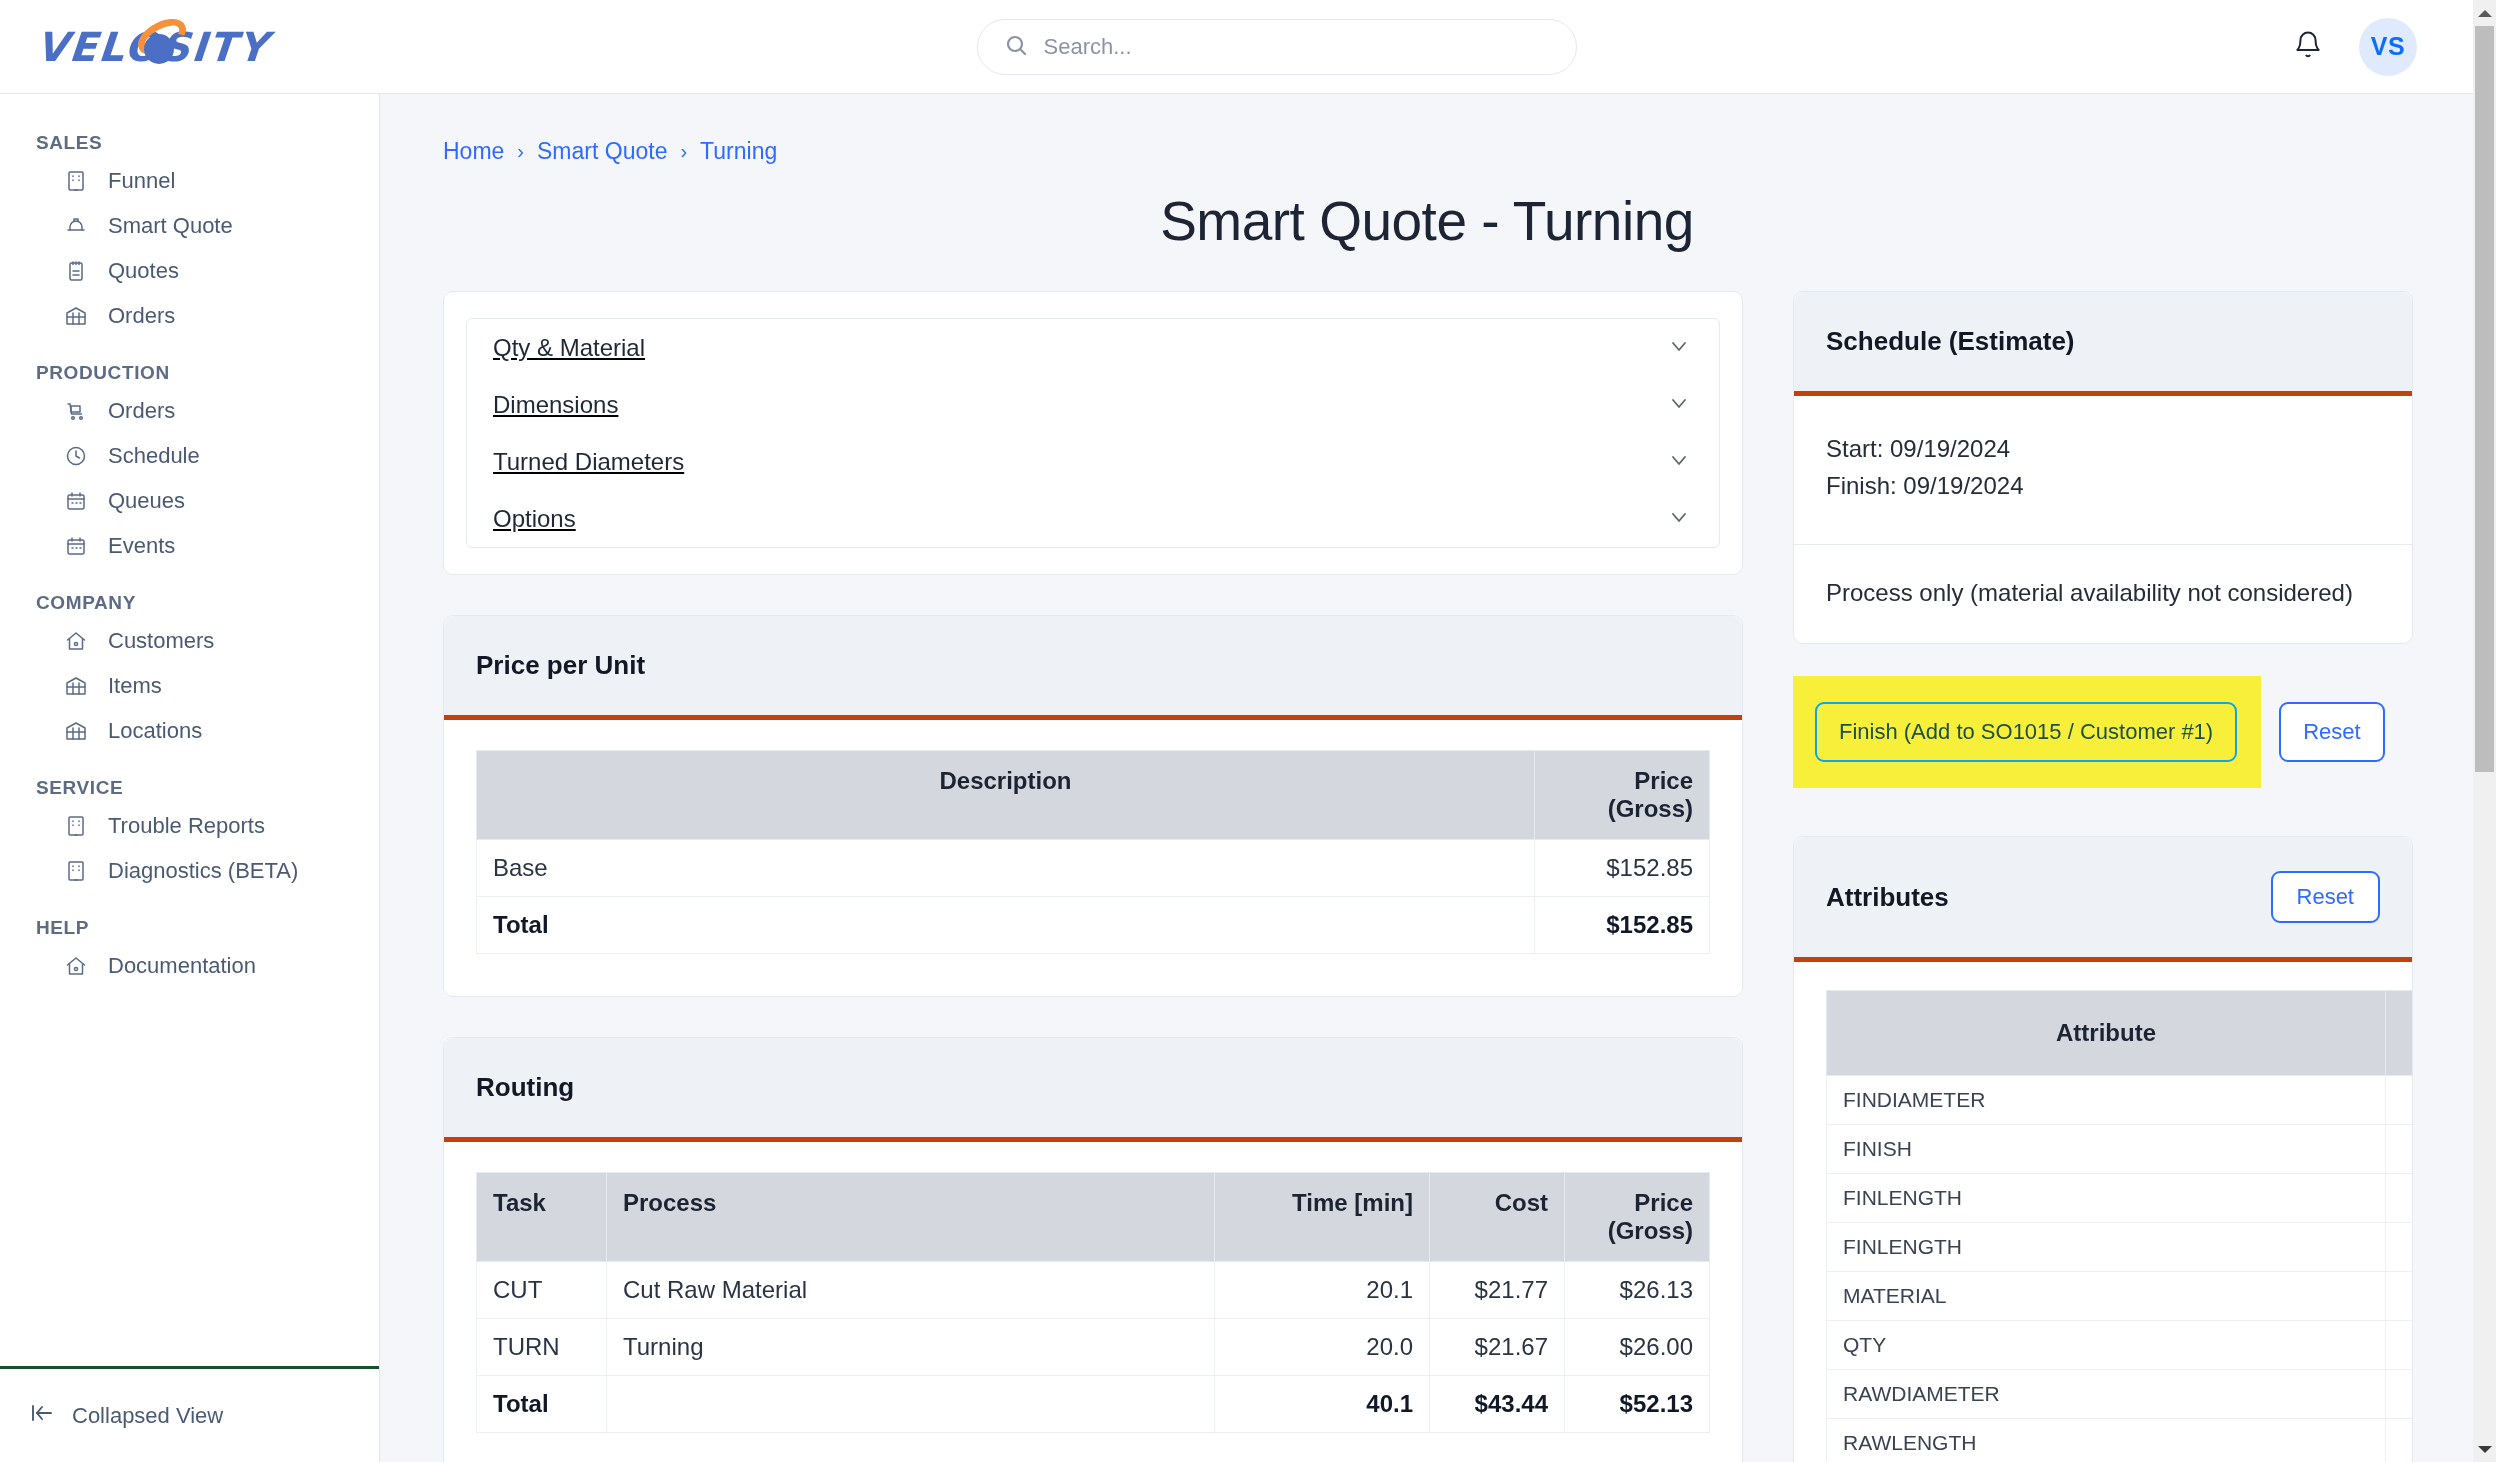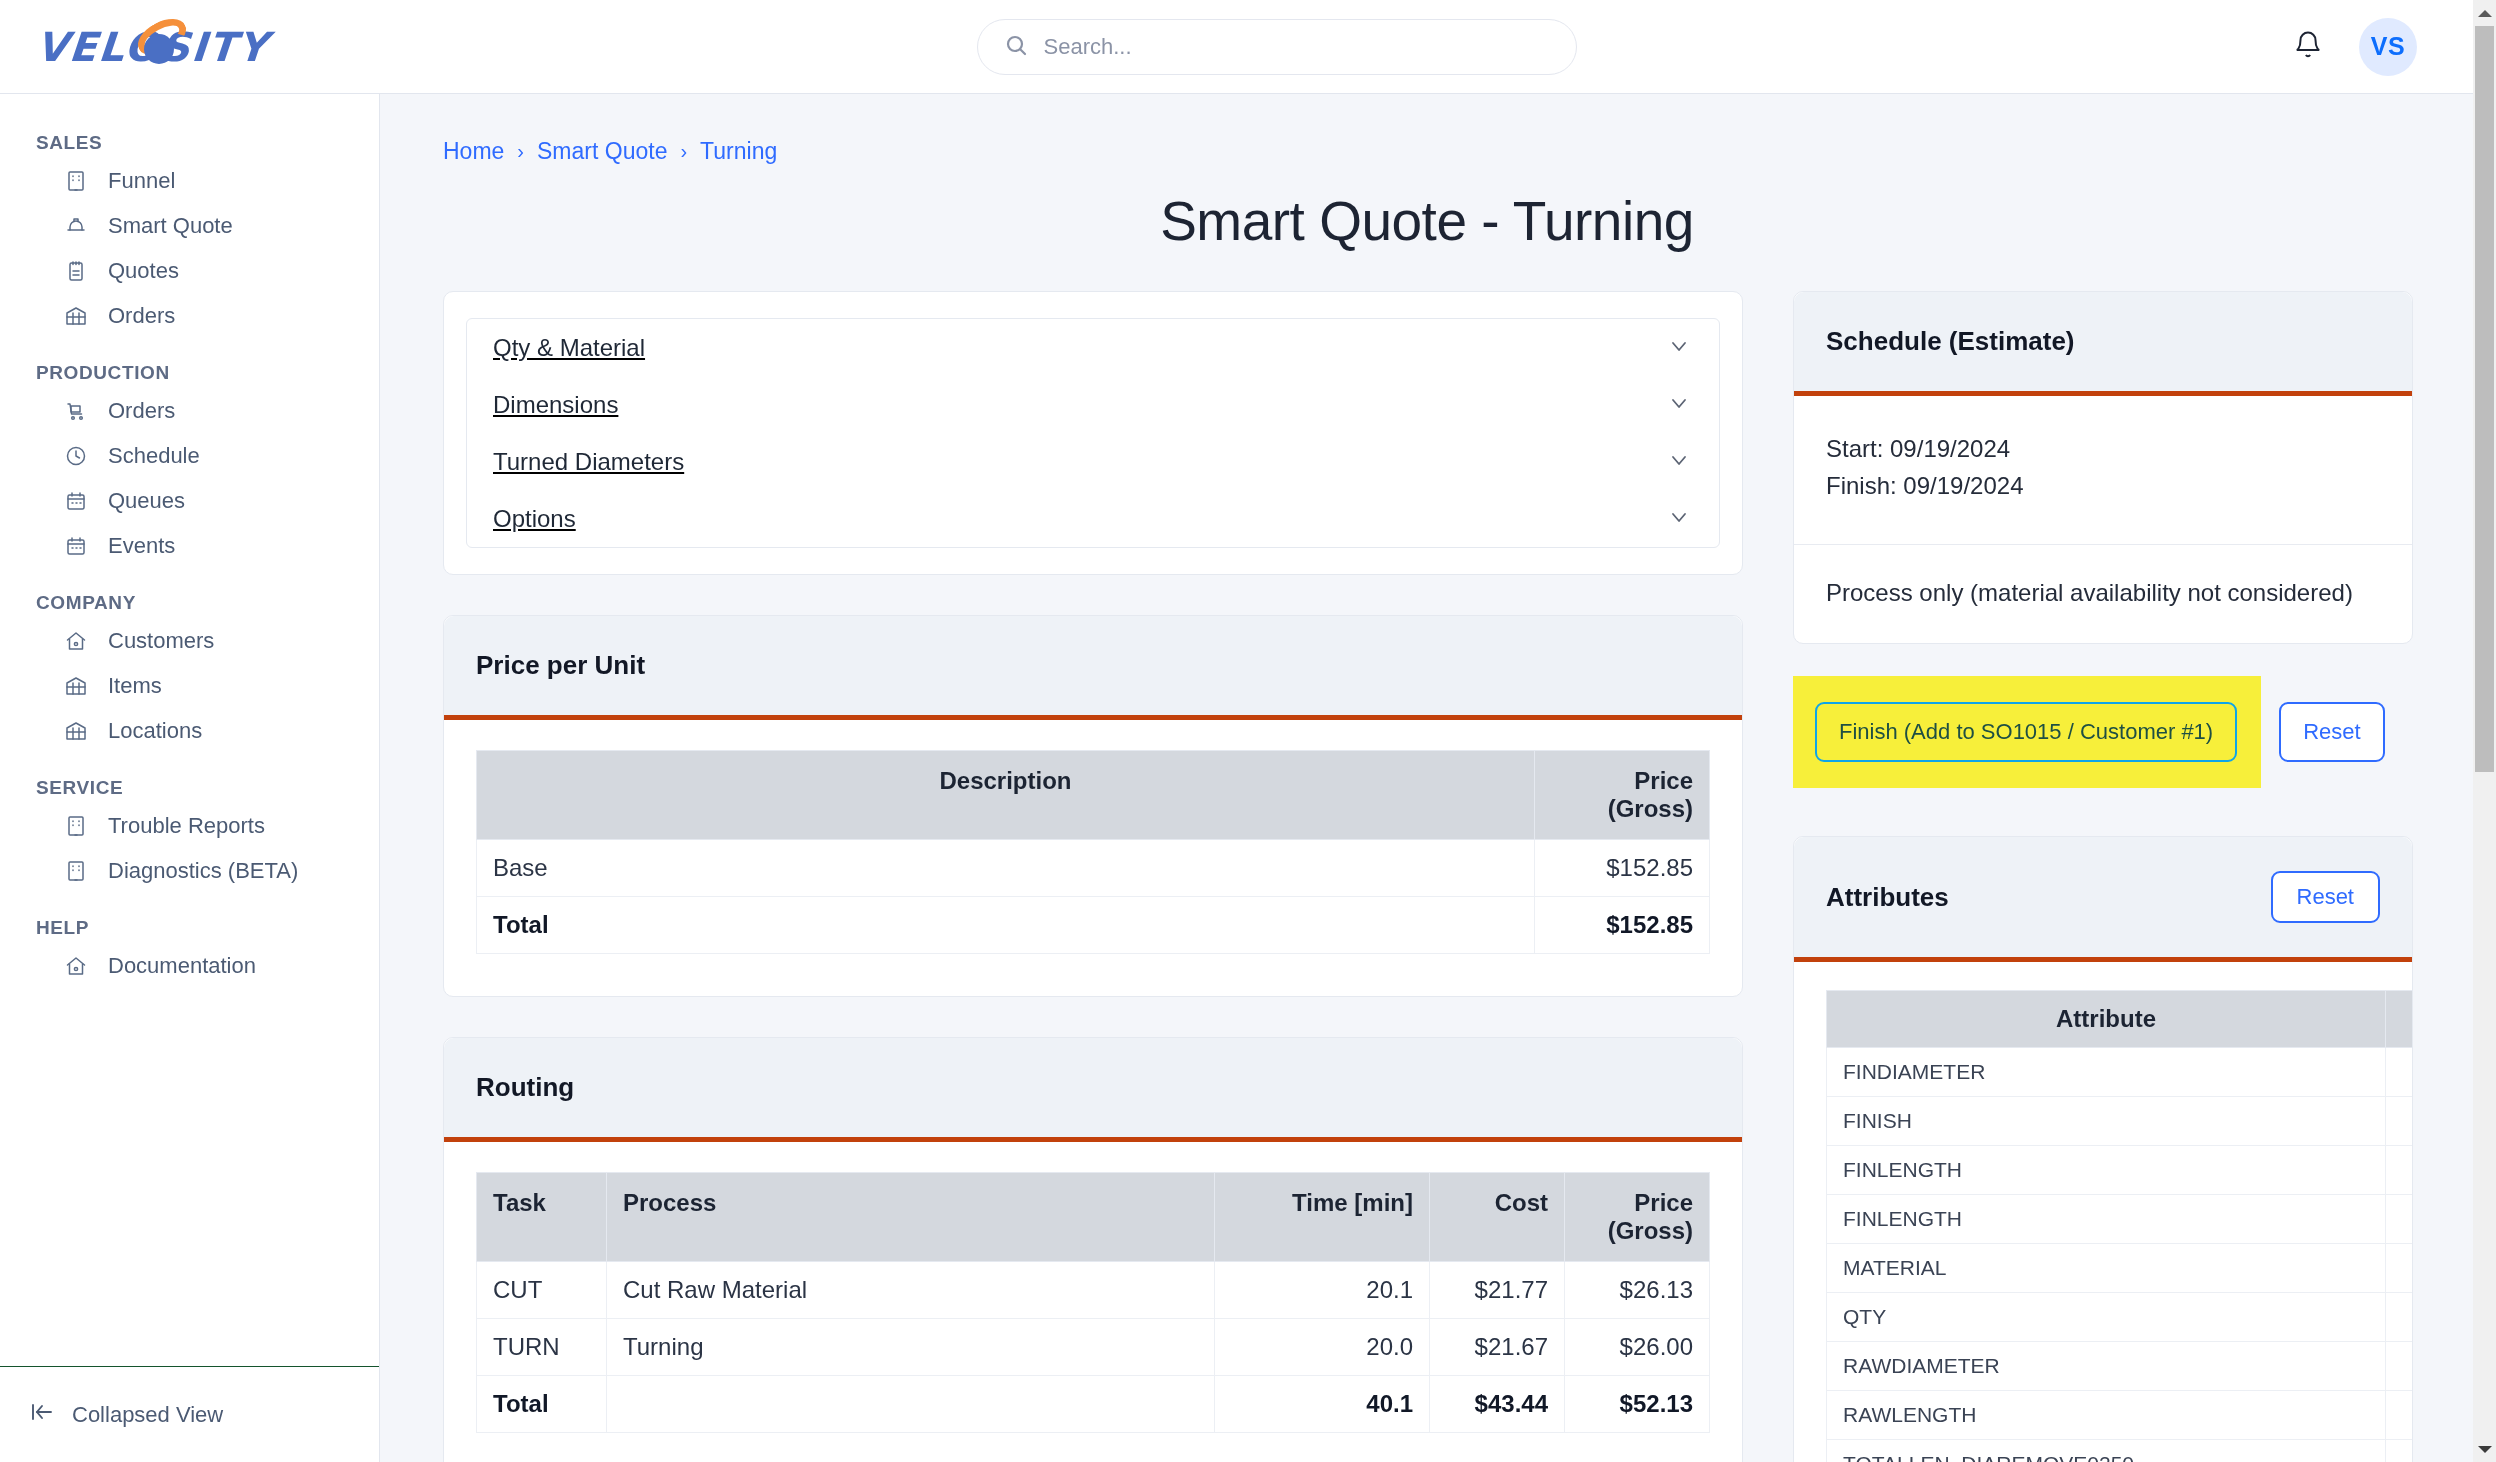--- a/index.html
+++ b/index.html
@@ -85,21 +85,21 @@
   .nav-item {
     display: flex; align-items: center; gap: 20px;
     height: 45px; padding-left: 64px;
     color: #4b5a73; font-size: 22px; cursor: pointer;
   }
   .nav-ico { width: 24px; height: 24px; flex: none; color: #5a6b86; }
   .nav-ico svg { width: 24px; height: 24px; display: block; }
 
   .sidebar-footer {
     position: absolute; bottom: 0; left: 0; right: 0;
-    height: 96px; border-top: 1px solid #14532d;
+    height: 96px; border-top: 3px solid #14532d;
     display: flex; align-items: center; gap: 18px;
     padding-left: 30px; color: #4b5a73; font-size: 22px;
     cursor: pointer;
   }
 
   
   .main {
     position: absolute; top: 94px; left: 381px;
     width: 2092px; height: 1368px;
     background: #f4f6fa;
@@ -197,21 +197,21 @@
     cursor: pointer; font-family: "Liberation Sans", sans-serif;
     white-space: nowrap;
   }
   .btn-finish { border: 2px solid #0ea5e9; color: #1e4f43; background: transparent; }
   .btn-reset { border: 2px solid #2f6bff; color: #2f6bff; }
   .btn-reset-sm { border: 2px solid #2f6bff; color: #2f6bff; padding: 11px 24px; font-size: 22px; border-radius: 9px; background:#fff; cursor:pointer; }
 
   .attr-card-wrap { margin-top: 22px; position: relative; }
   .attr-body { padding: 28px 0 0 32px; overflow: hidden; }
   .attr-table { width: 760px; }
-  .attr-table thead th { font-size: 24px; padding: 14px 16px; }
+  .attr-table thead th { font-size: 24px; padding: 28px 16px; }
   .attr-table tbody td { font-size: 21px; padding: 12px 16px; color: #3a4354; }
   .attr-table tbody td.l { text-align: left; }
 
   
   .vscroll {
     position: absolute; top: 0; right: 0; width: 23px; height: 1462px;
     background: #f0f0f0;
   }
   .vscroll .thumb {
     position: absolute; top: 26px; left: 2px; width: 19px; height: 746px;

